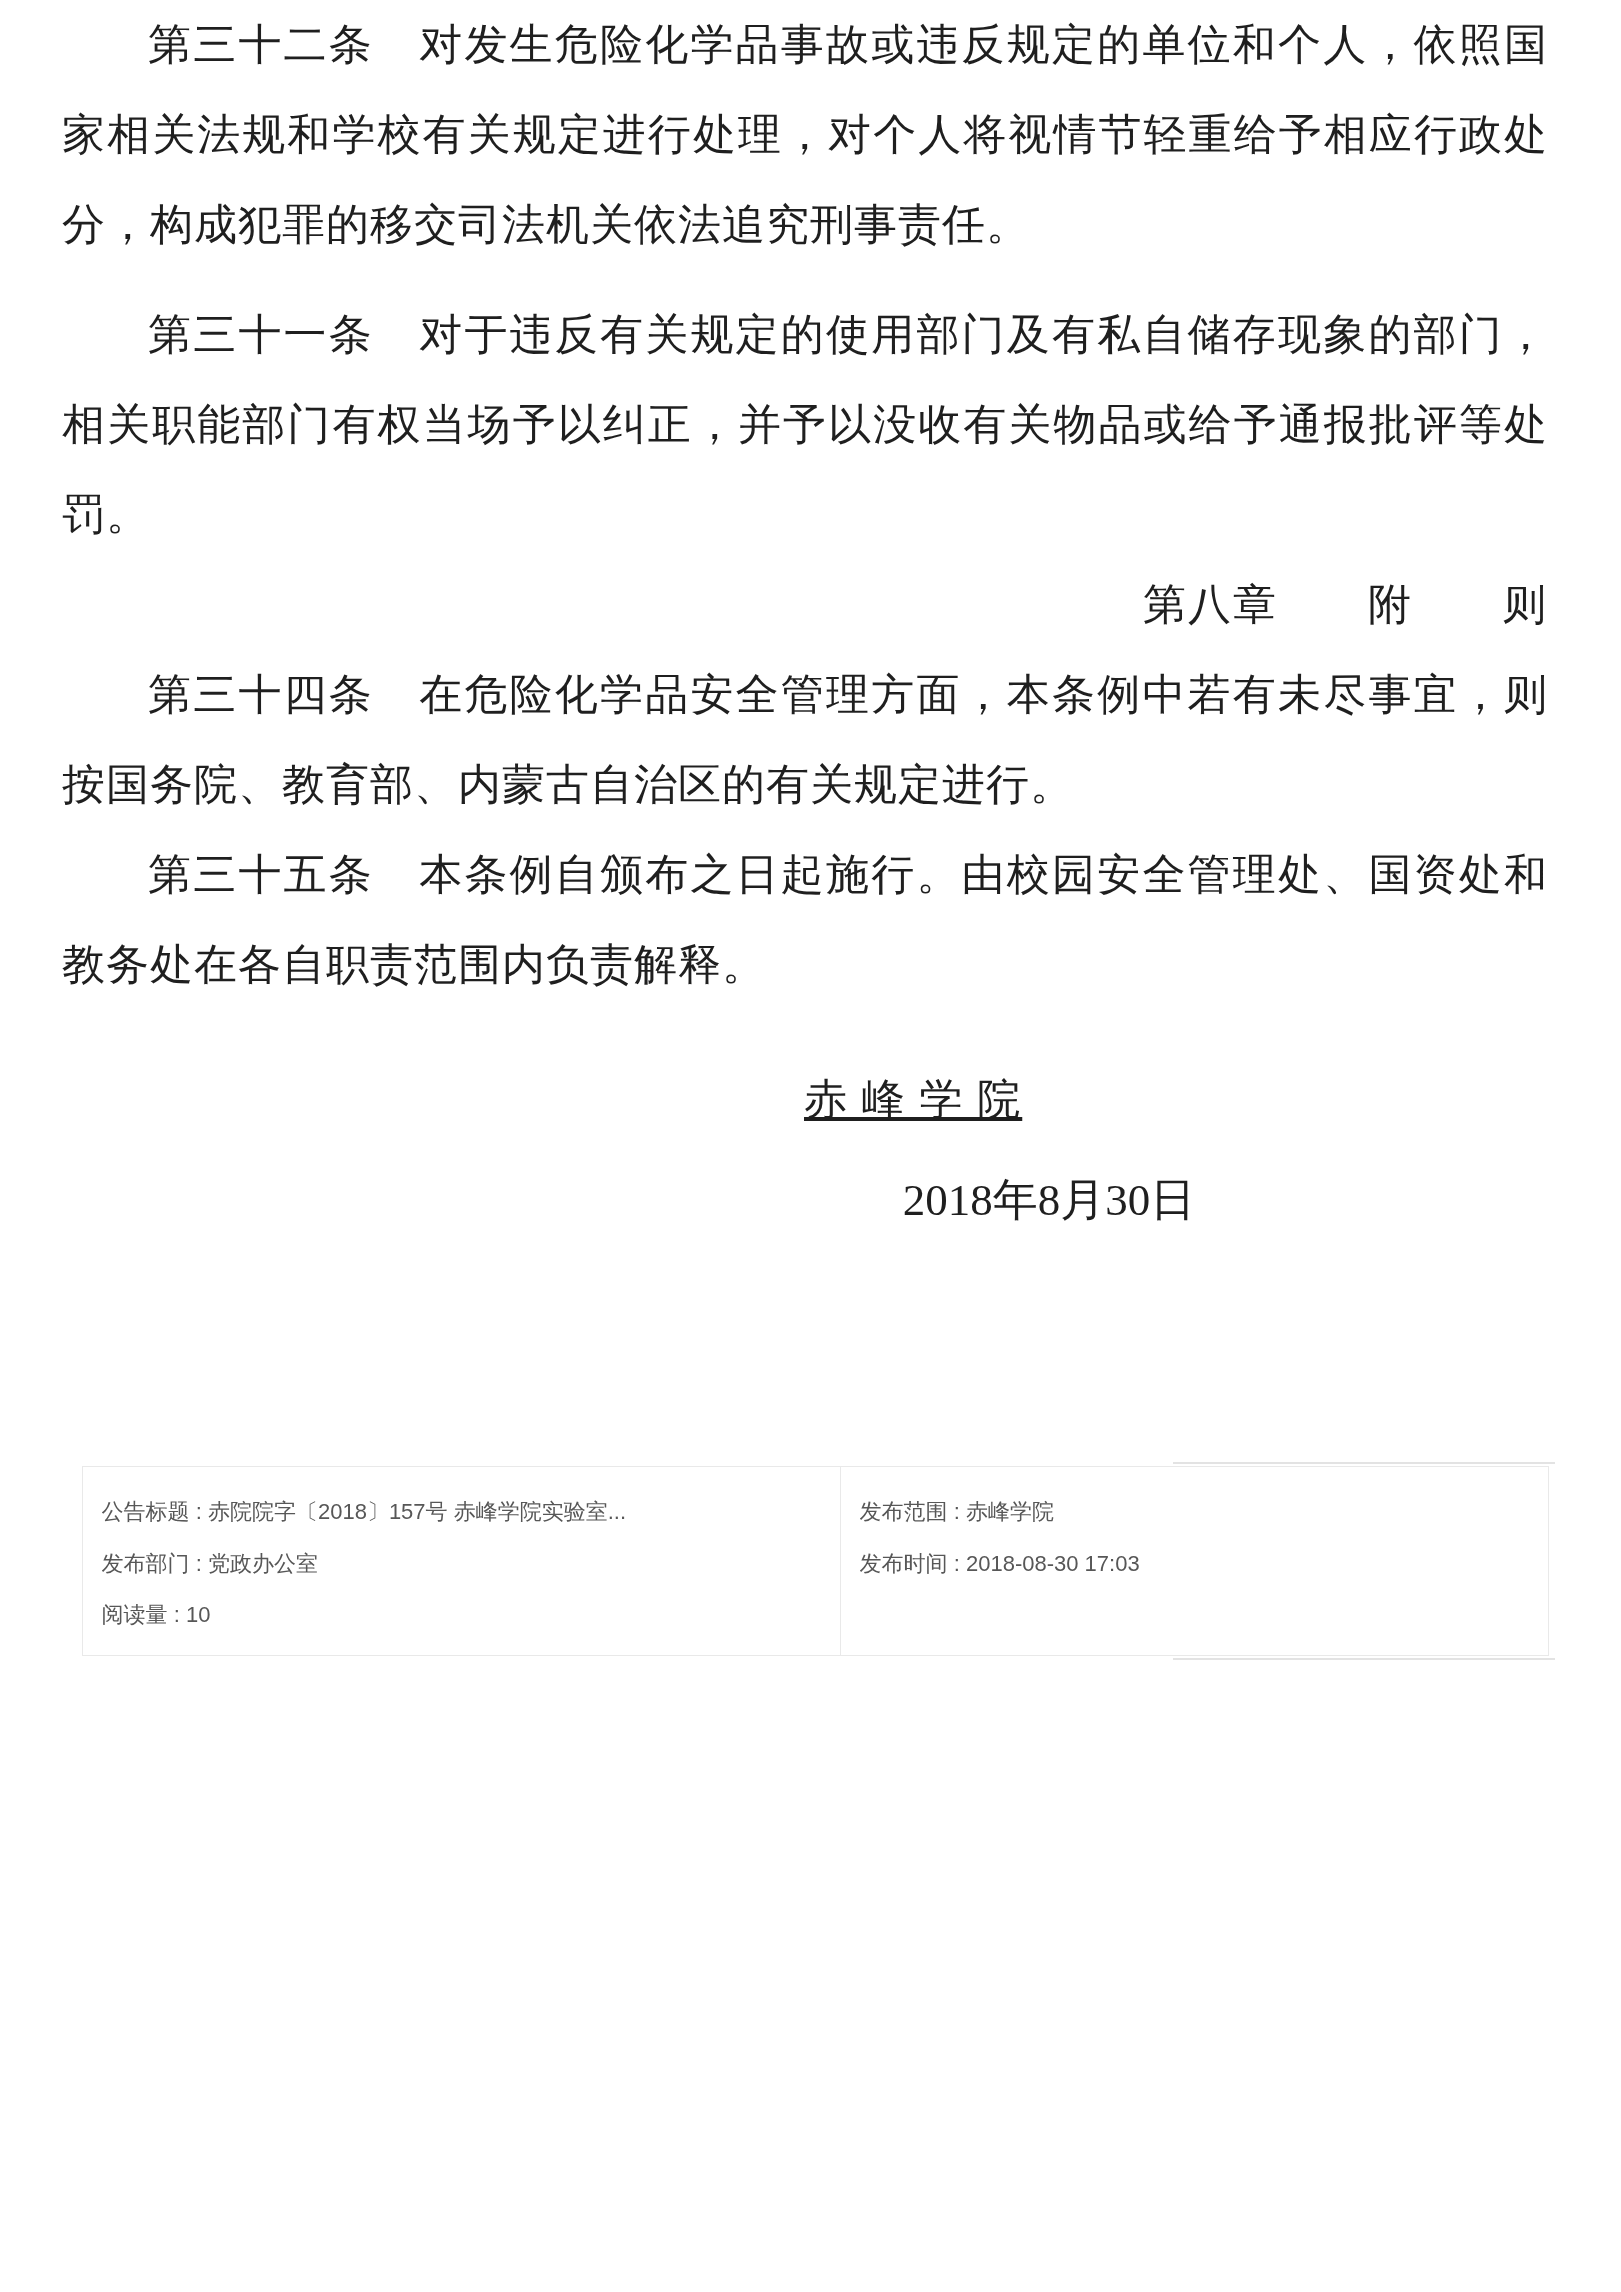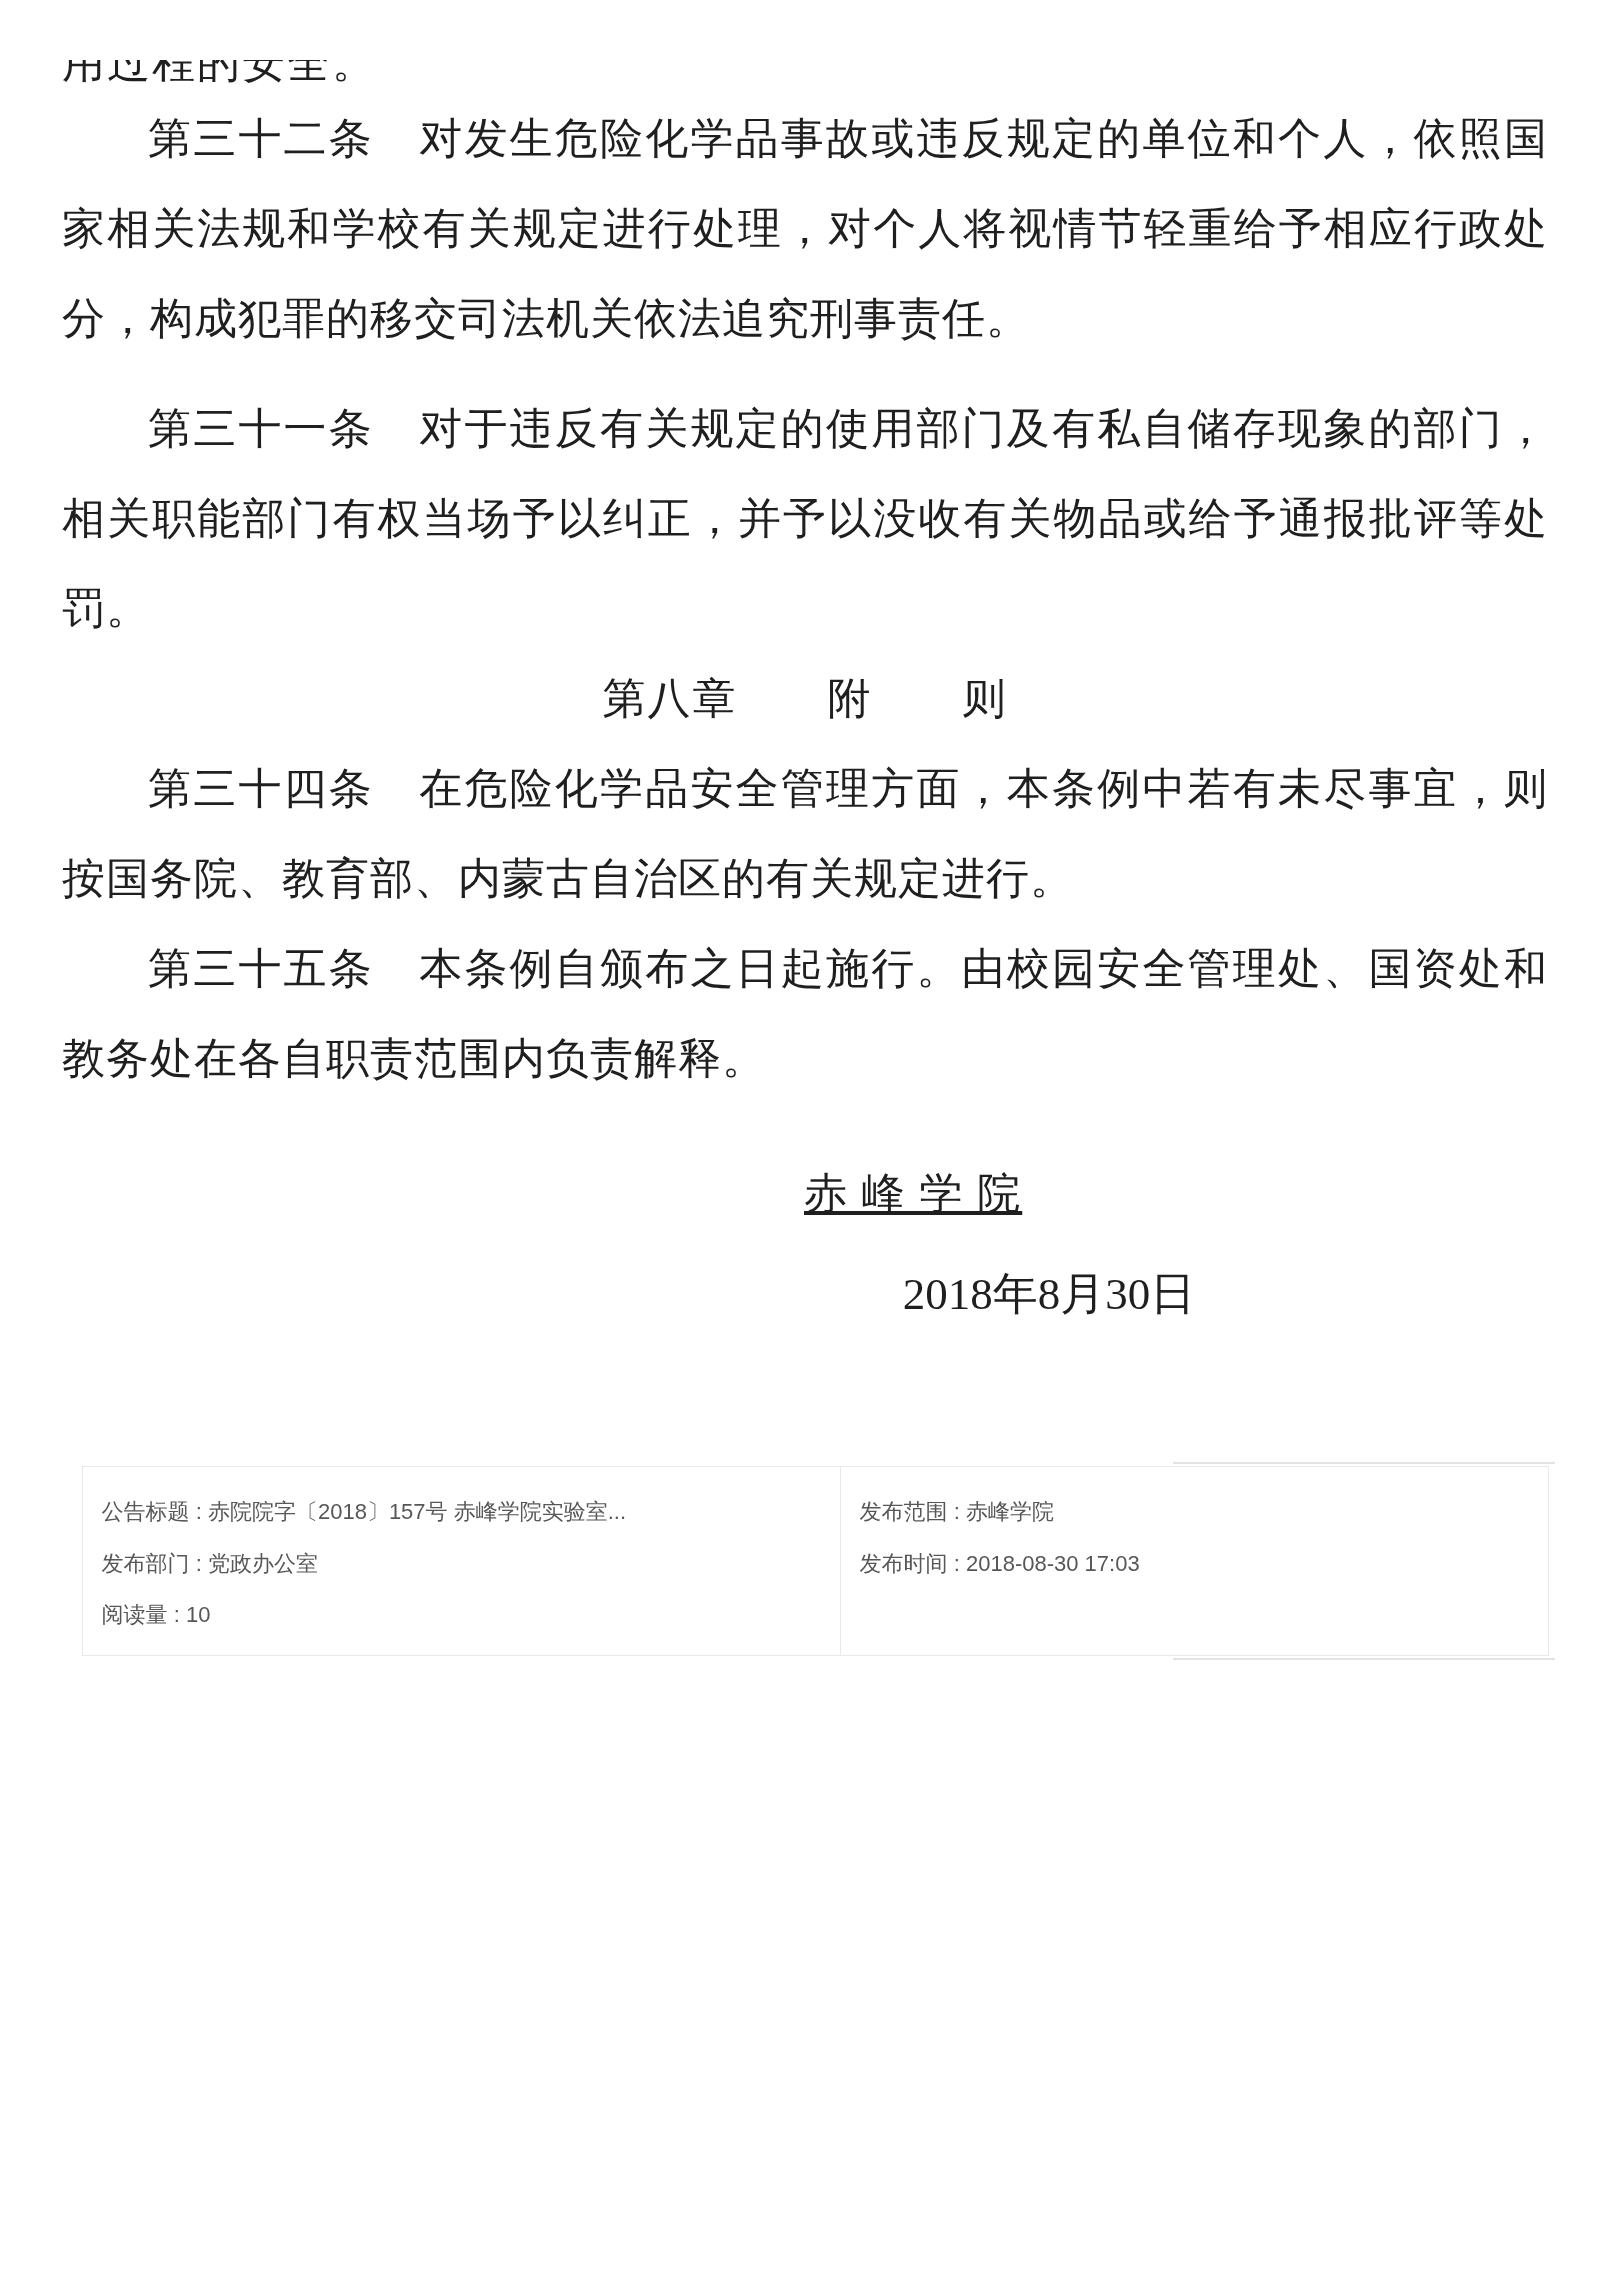--- a/index.html
+++ b/index.html
@@ -41,21 +41,21 @@
     text-align:justify;
     text-indent:2em;
     letter-spacing:1px;
   }
   .para.first{margin-top:19.6px;}
   .chapter{
     margin:0;
     font-size:43px;
     font-weight:normal;
     line-height:90px;
-    text-align:center;
+    text-align:right;
     letter-spacing:2px;
   }
   .sign-block{
     margin-top:45px;
     margin-left:742px;
     width:490px;
     text-align:left;
     font-size:43px;
     line-height:90px;
     letter-spacing:2px;
@@ -118,23 +118,20 @@
     overflow:hidden;
   }
   .meta-row .sep{white-space:pre;}
 </style>
 </head>
 <body>
 
 <div class="page">
   <div class="doc">
 
-    <div class="clip-line">
-      <span class="clip-text">用过程的安全。</span>
-    </div>
 
     <p class="para">第三十二条　对发生危险化学品事故或违反规定的单位和个人，依照国家相关法规和学校有关规定进行处理，对个人将视情节轻重给予相应行政处分，构成犯罪的移交司法机关依法追究刑事责任。</p>
 
     <p class="para first">第三十一条　对于违反有关规定的使用部门及有私自储存现象的部门，相关职能部门有权当场予以纠正，并予以没收有关物品或给予通报批评等处罚。</p>
 
     <h2 class="chapter">第八章　　附　　则</h2>
 
 
     <p class="para">第三十四条　在危险化学品安全管理方面，本条例中若有未尽事宜，则按国务院、教育部、内蒙古自治区的有关规定进行。</p>
 

